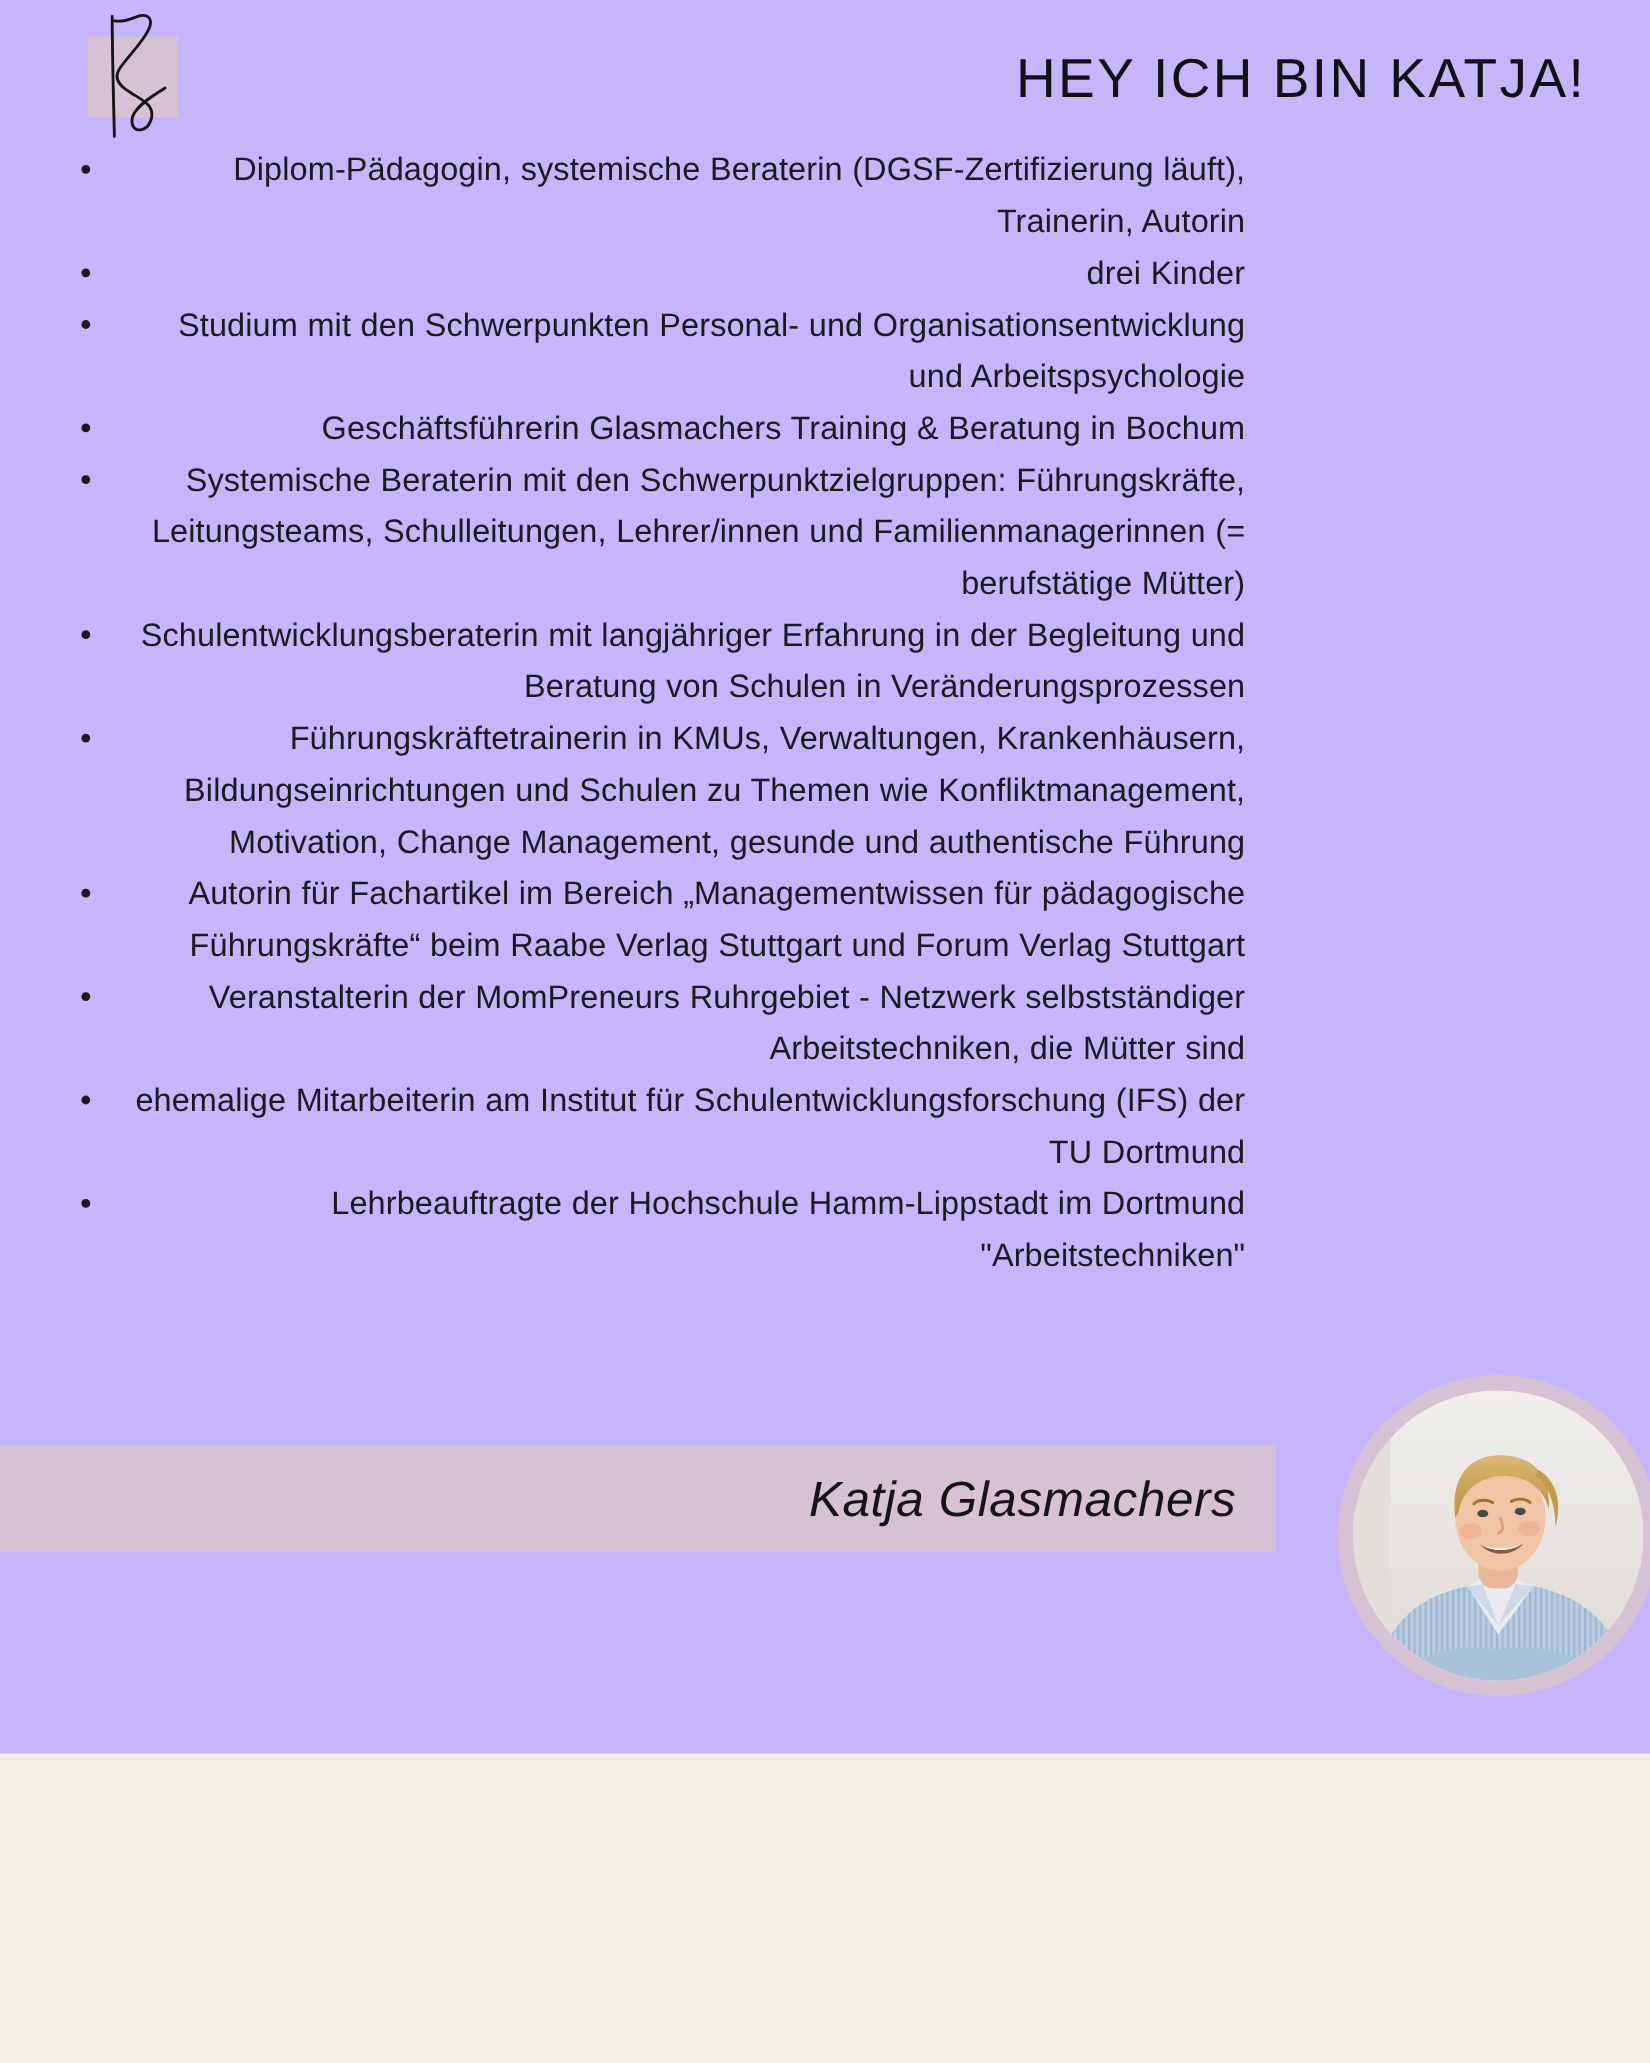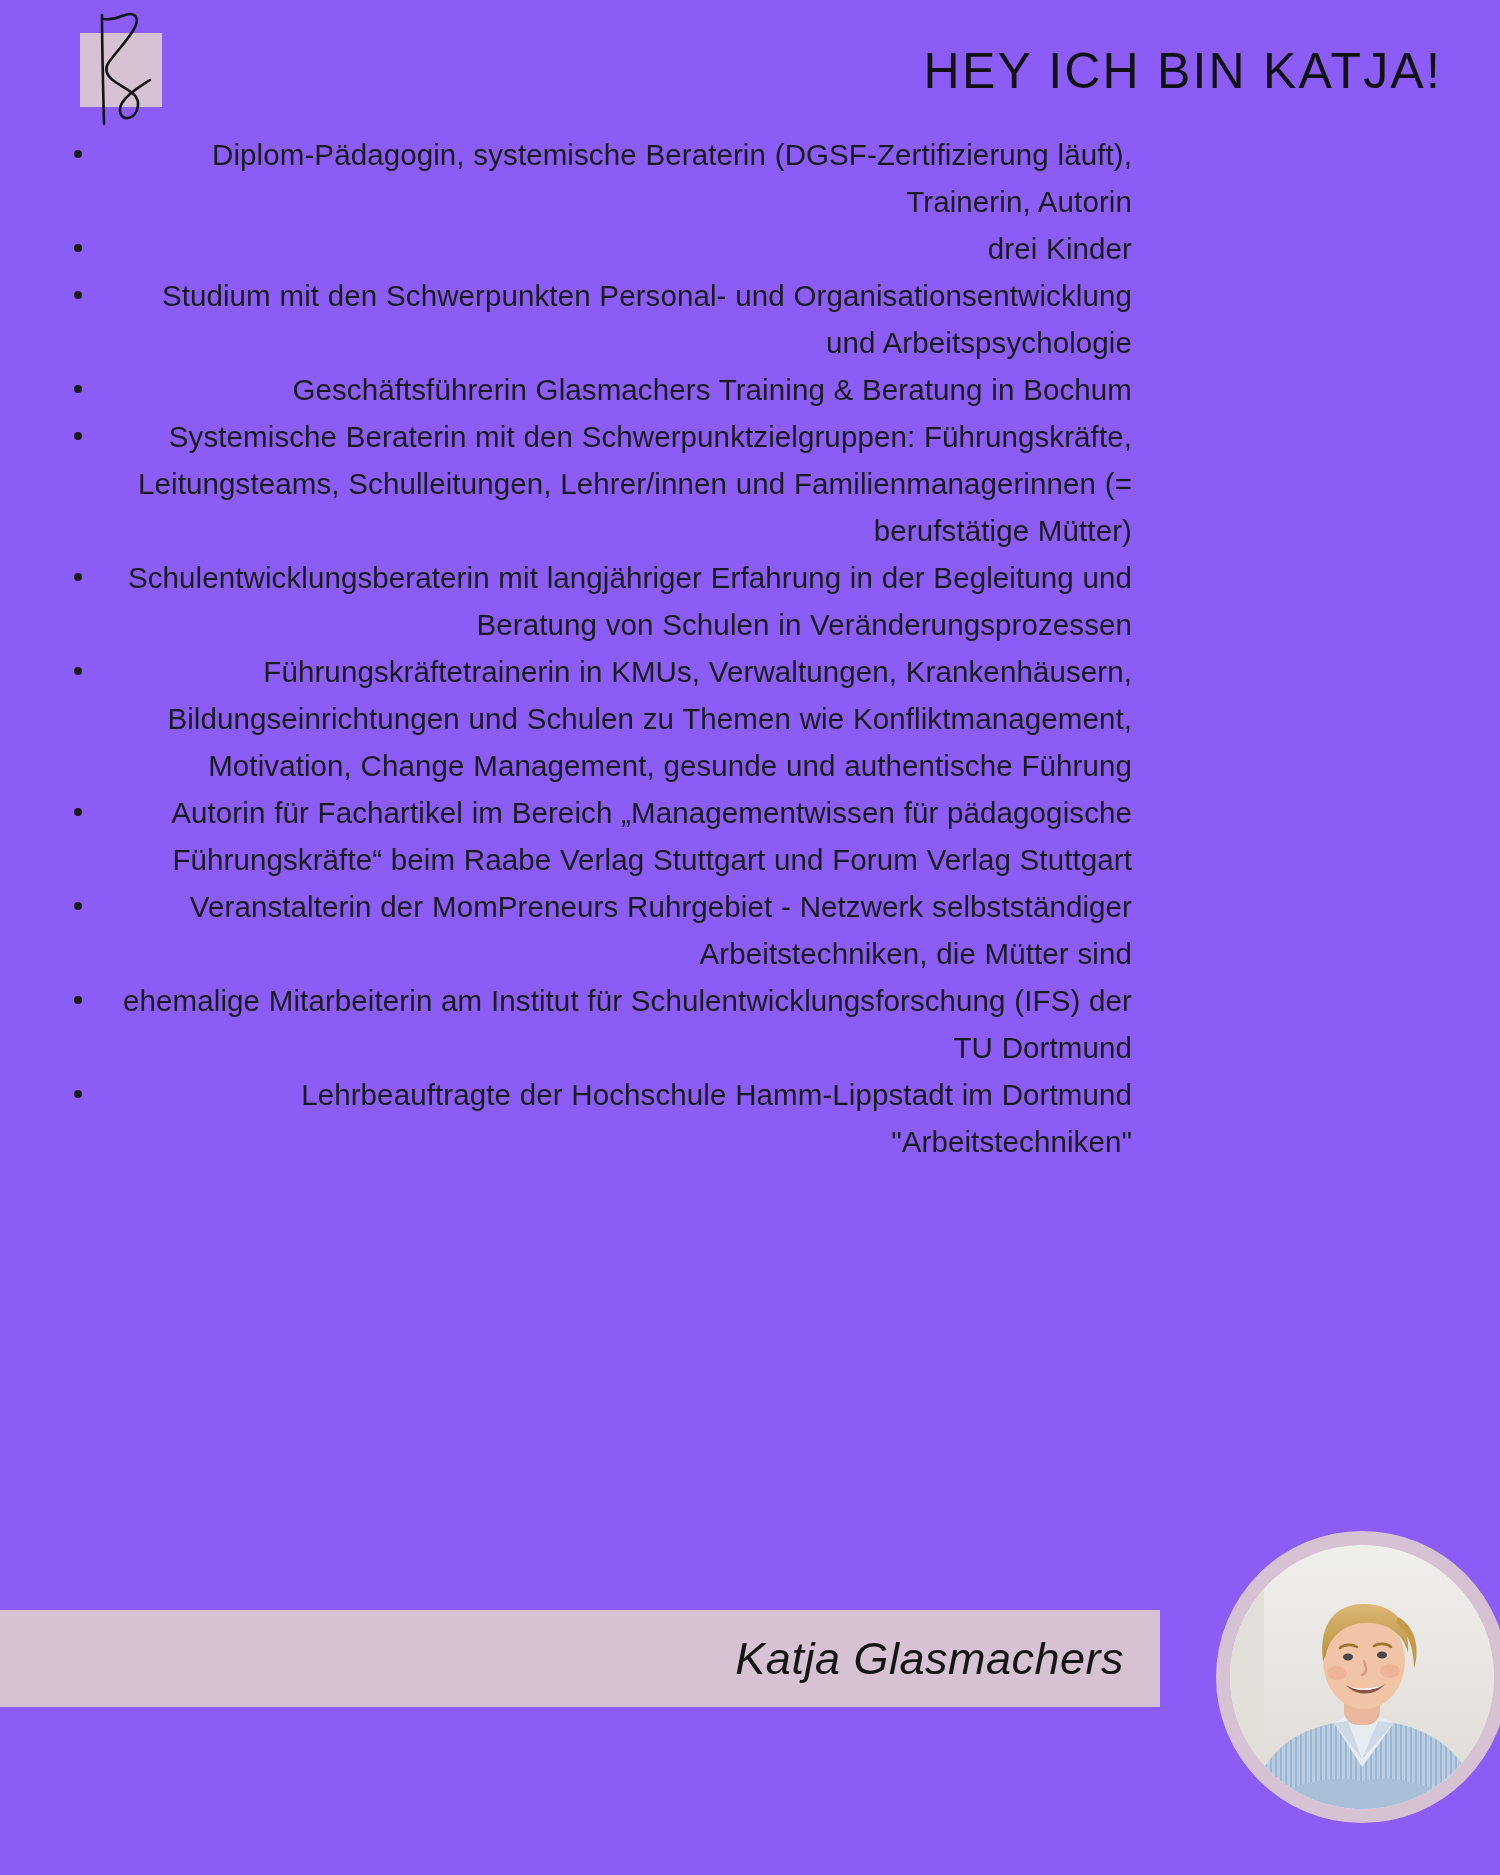--- a/index.html
+++ b/index.html
@@ -9,22 +9,22 @@
   body {
     width: 1500px;
     height: 1875px;
     background: #f2efe6;
     font-family: "Liberation Sans", sans-serif;
     overflow: hidden;
   }
   .page {
     position: relative;
     width: 1500px;
-    height: 1875px;
-    background: #8b5cf6;
+    height: 1594px;
+    background: #c4b5fd;
     overflow: hidden;
   }
 
   
   .logo {
     position: absolute;
     left: 80px;
     top: 33px;
     width: 82px;
     height: 74px;
@@ -86,21 +86,21 @@
     width: 8px;
     height: 8px;
     border-radius: 50%;
     background: #1b1b1b;
   }
 
   
   .footer-band {
     position: absolute;
     left: 0;
-    bottom: 168px;
+    bottom: 183px;
     width: 1160px;
     height: 97px;
     background: #d6c2d2;
     text-align: right;
   }
   .footer-name {
     position: absolute;
     right: 36px;
     top: 50%;
     transform: translateY(-50%);

